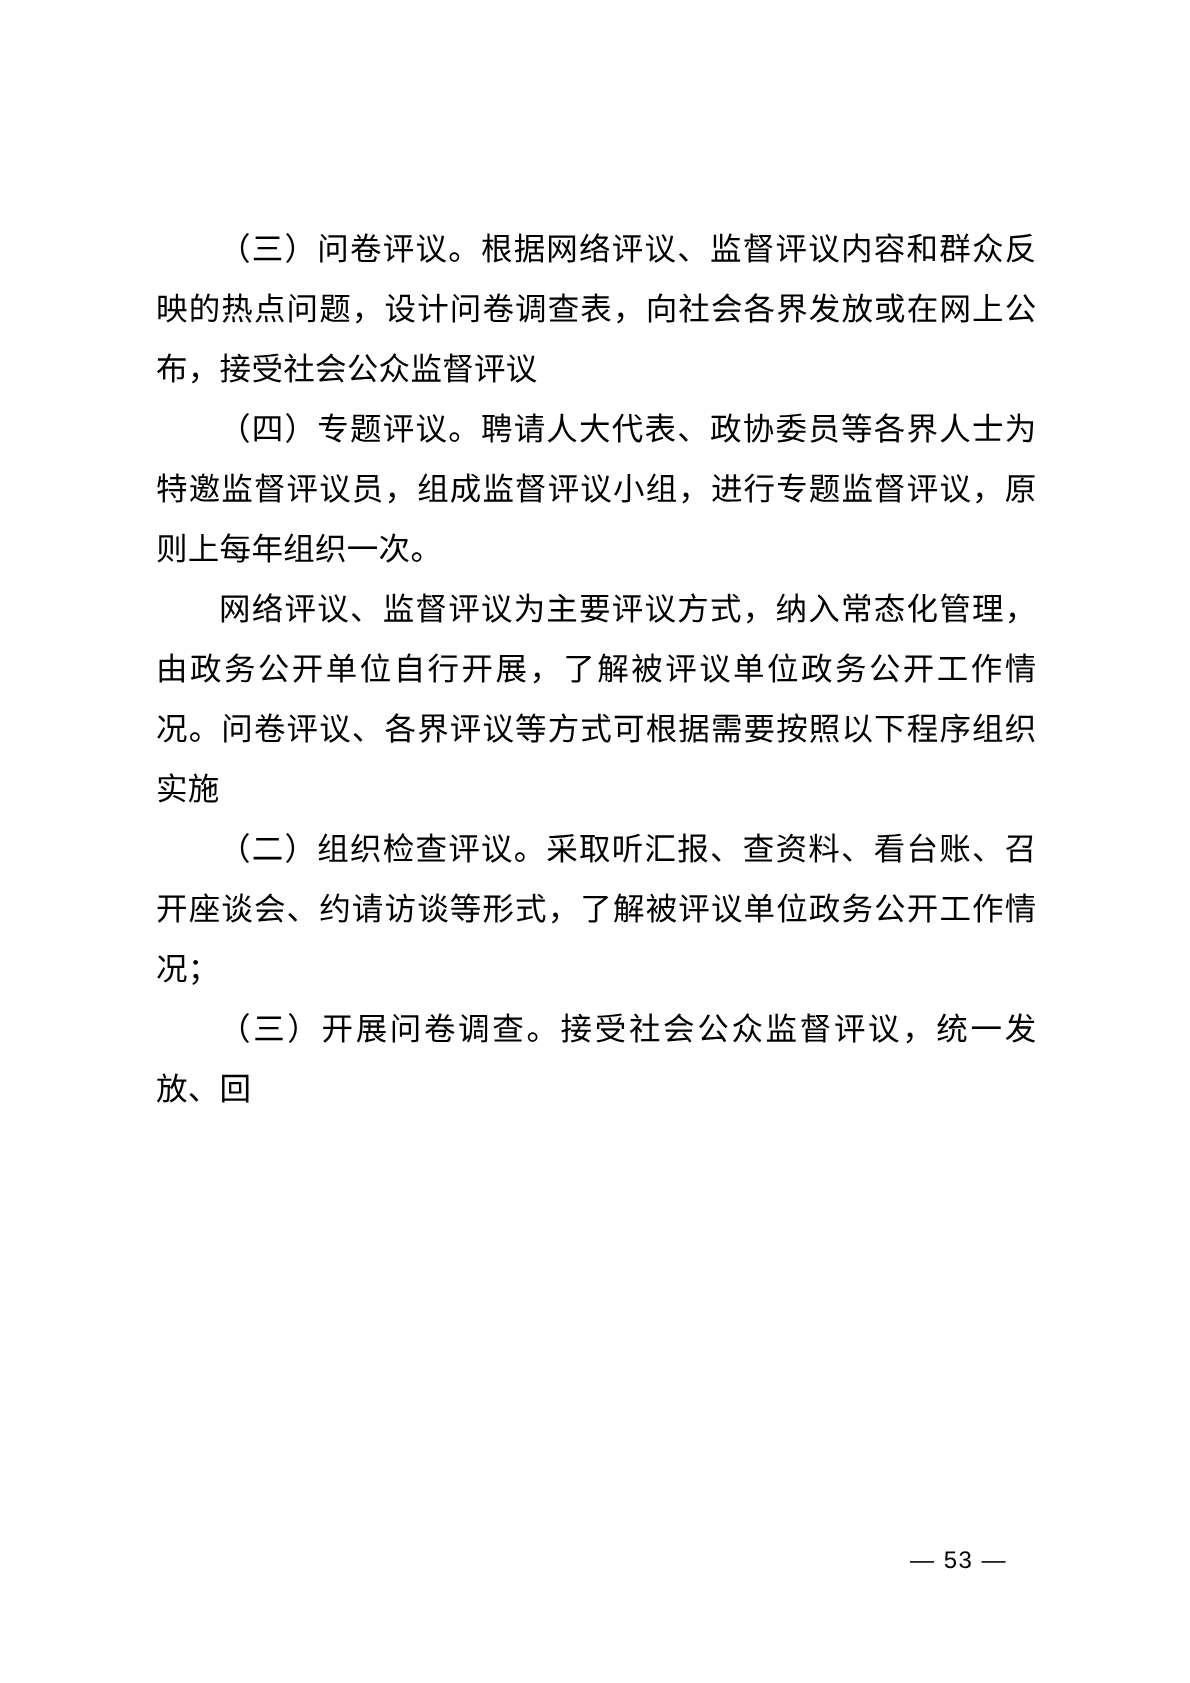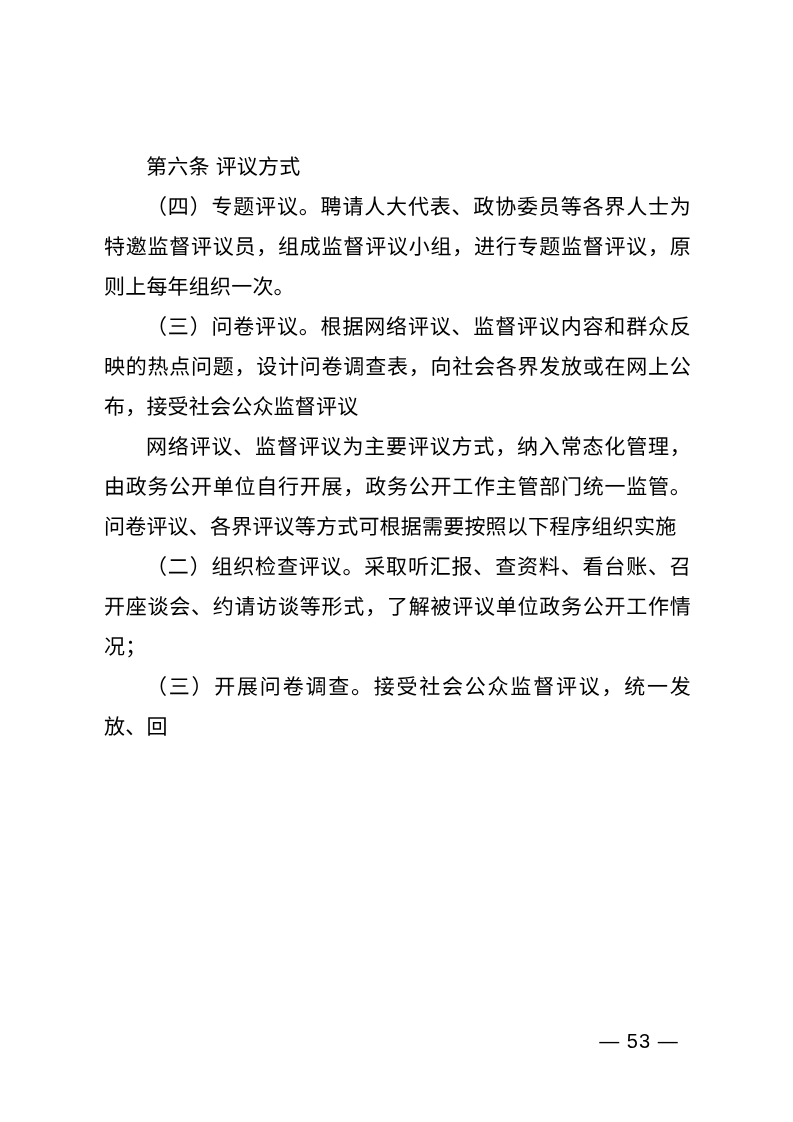--- a/index.html
+++ b/index.html
@@ -33,33 +33,32 @@
     text-indent: 2em;
     letter-spacing: 0.2px;
     font-weight: 400;
   }
   .page-number {
     position: absolute;
     top: 1027px;
     left: 558px;
     width: 162px;
     text-align: center;
-    font-size: 20px;
+    font-size: 16px;
     line-height: 28px;
     color: #000000;
     letter-spacing: 1px;
     white-space: nowrap;
   }
 </style>
 </head>
 <body>
 
 <div class="page">
   <div class="content">
-    <p class="para">第六条 评议方式</p>
+    <p class="para">（三）问卷评议。根据网络评议、监督评议内容和群众反映的热点问题，设计问卷调查表，向社会各界发放或在网上公布，接受社会公众监督评议</p>
     <p class="para">（四）专题评议。聘请人大代表、政协委员等各界人士为特邀监督评议员，组成监督评议小组，进行专题监督评议，原则上每年组织一次。</p>
-    <p class="para">（三）问卷评议。根据网络评议、监督评议内容和群众反映的热点问题，设计问卷调查表，向社会各界发放或在网上公布，接受社会公众监督评议</p>
-    <p class="para">网络评议、监督评议为主要评议方式，纳入常态化管理，由政务公开单位自行开展，政务公开工作主管部门统一监管。问卷评议、各界评议等方式可根据需要按照以下程序组织实施</p>
+    <p class="para">网络评议、监督评议为主要评议方式，纳入常态化管理，由政务公开单位自行开展，了解被评议单位政务公开工作情况。问卷评议、各界评议等方式可根据需要按照以下程序组织实施</p>
     <p class="para">（二）组织检查评议。采取听汇报、查资料、看台账、召开座谈会、约请访谈等形式，了解被评议单位政务公开工作情况；</p>
     <p class="para">（三）开展问卷调查。接受社会公众监督评议，统一发放、回</p>
   </div>
   <div class="page-number">— 53 —</div>
 </div>
 
 </body></html>

